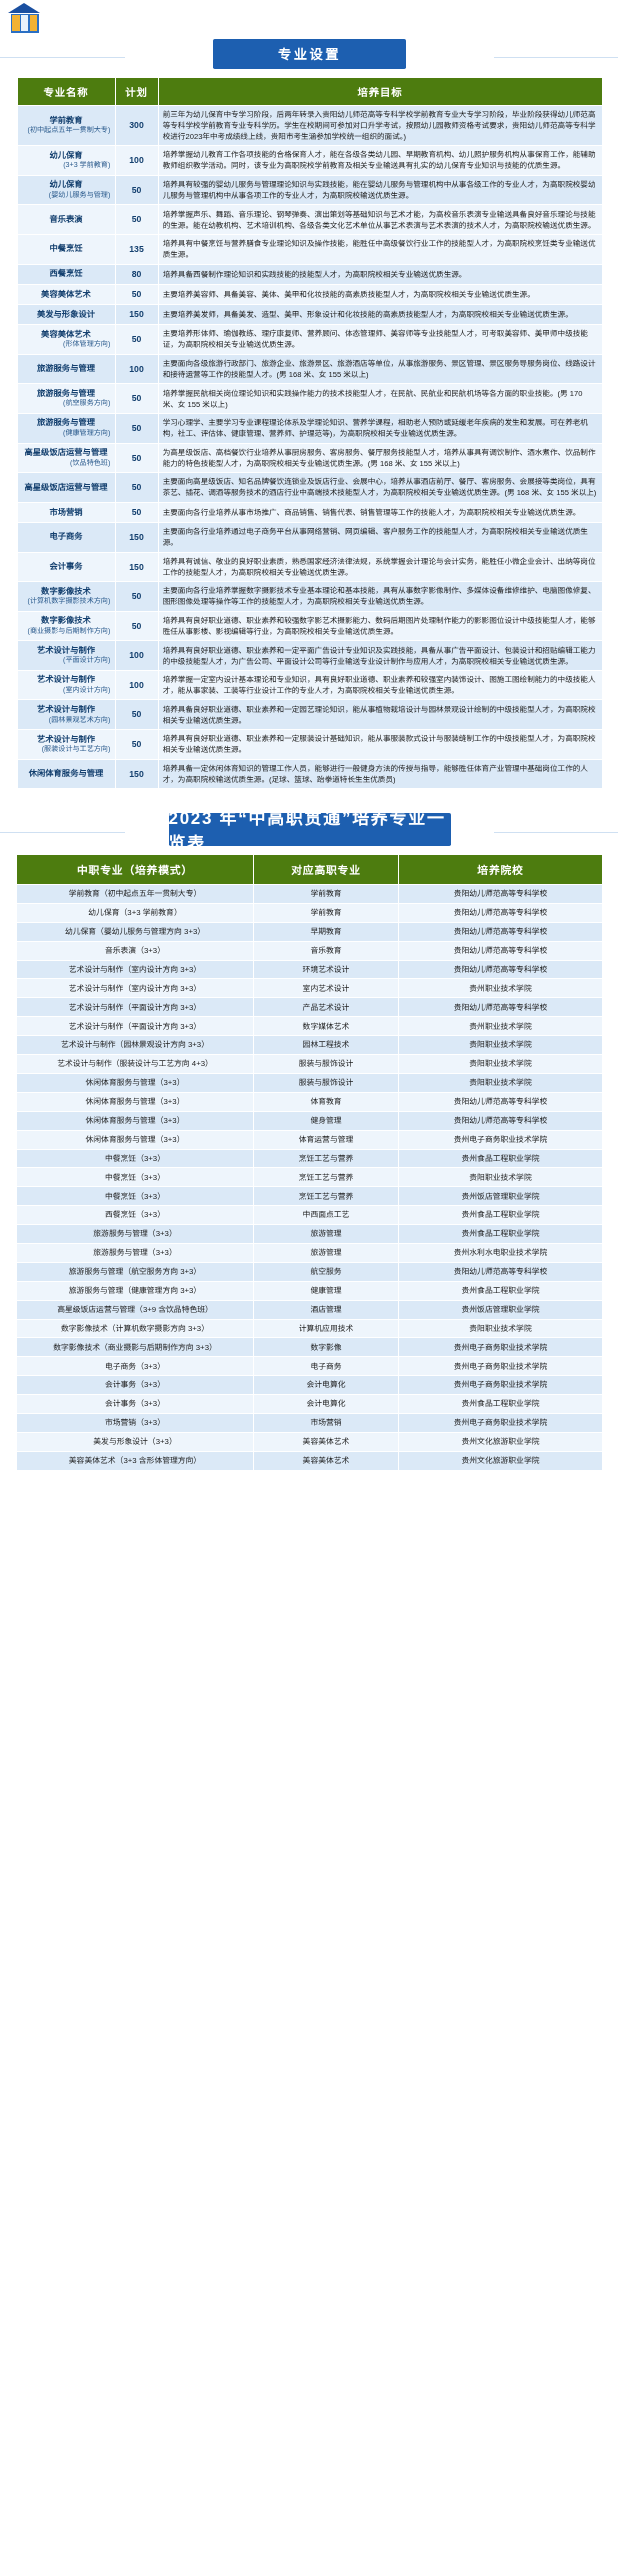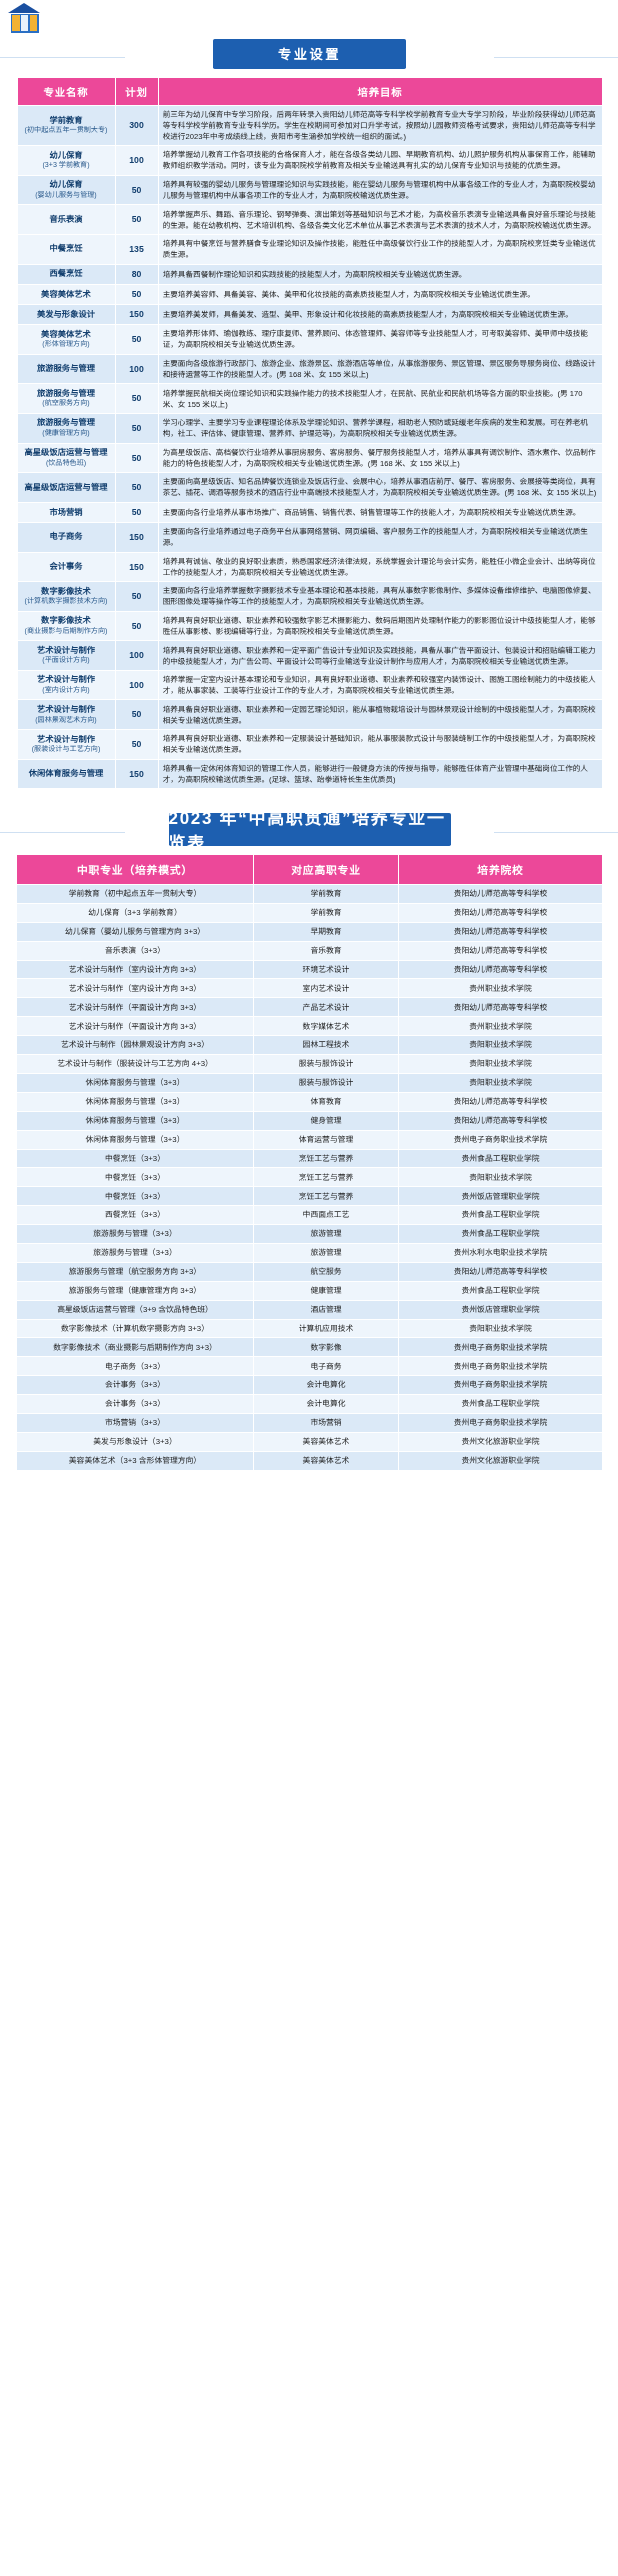--- a/index.html
+++ b/index.html
@@ -64,21 +64,21 @@
   }
 
   
   table {
     border-collapse: collapse;
     width: 586px;
     margin: 0 auto;
     table-layout: fixed;
   }
   th {
-    background: #ec4899;
+    background: #4d7c0f;
     color: #fff;
     font-size: 10.4px;
     font-weight: bold;
     padding: 5.8px 1.7px;
     border: 0.8px solid #ffffff;
     text-align: center;
     letter-spacing: 0.8px;
   }
   td {
     border: 0.8px solid #ffffff;
@@ -93,20 +93,21 @@
     font-weight: bold;
     font-size: 8.3px;
     color: #14406f;
     line-height: 1.4;
   }
   .c-name .sub {
     font-weight: normal;
     font-size: 7.1px;
     display: block;
     color: #2a5a8c;
+    text-align: right;
   }
   .c-plan { text-align: center; font-size: 8.7px; color: #14406f; font-weight: bold; }
   .c-goal { text-align: left; }
 
   tr.odd td { background: #dbe9f7; }
   tr.even td { background: #eef5fc; }
 
   
   table.t2 { width: 586px; }
   table.t2 td {

